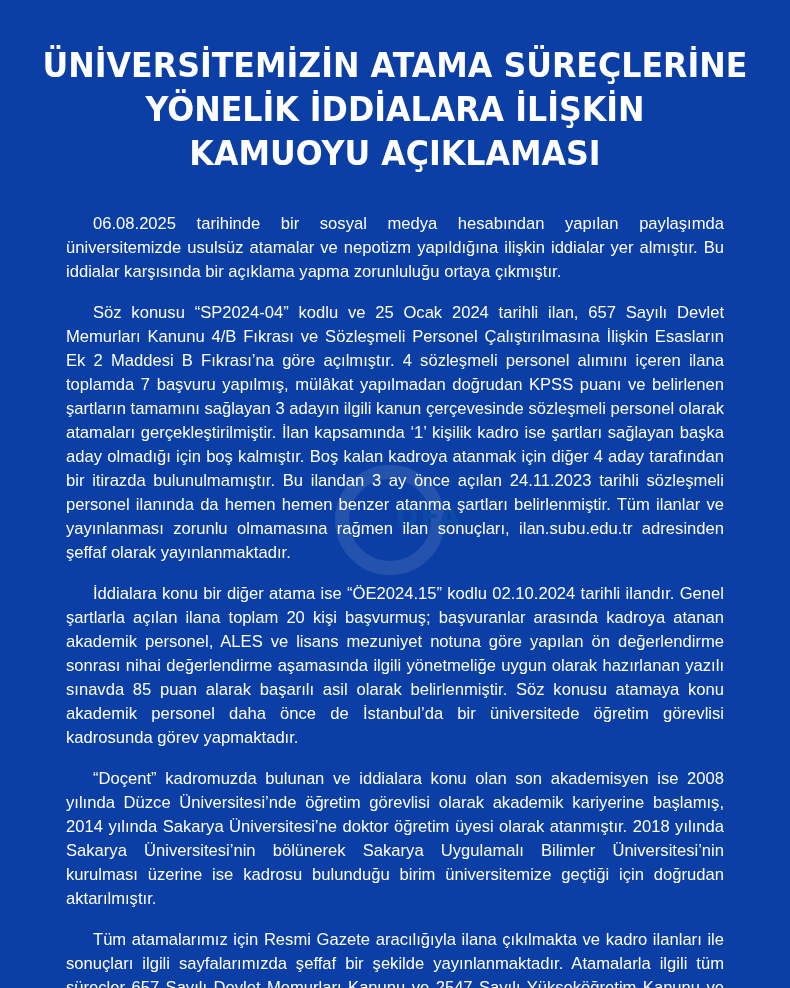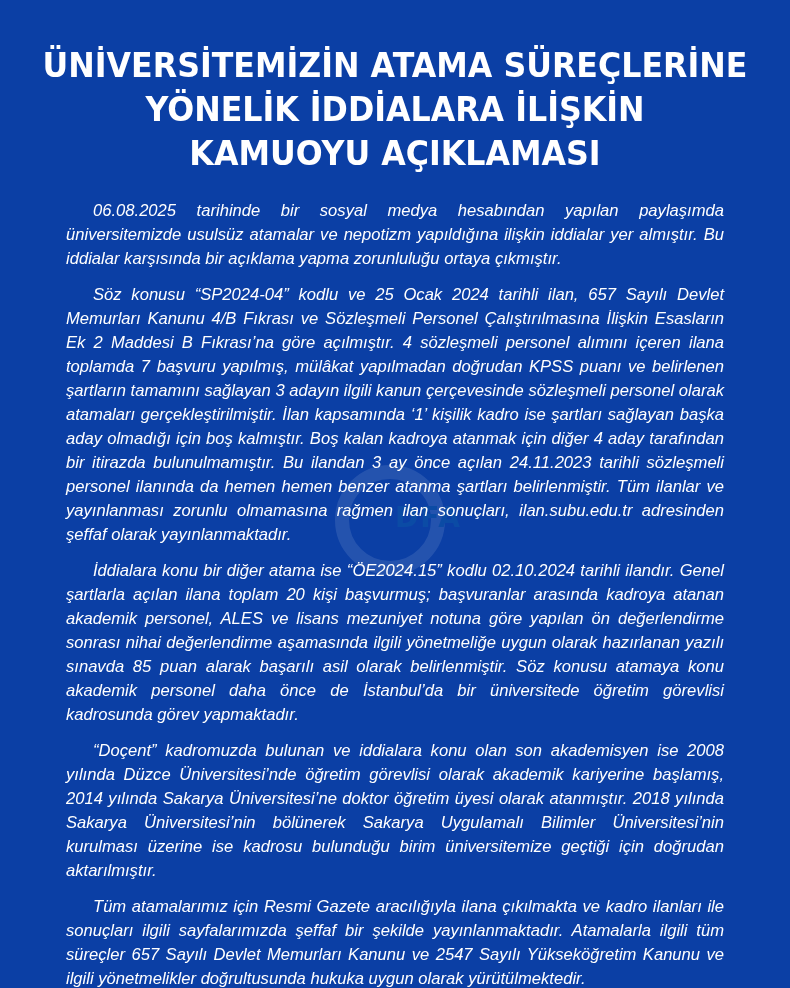--- a/index.html
+++ b/index.html
@@ -42,24 +42,23 @@
     }
     .content {
       position: absolute;
       left: 66px;
       top: 195px;
       width: 658px;
       font-size: 16.6px;
       line-height: 24px;
     }
     .content p {
-      margin: 4px 0 12px 0;
+      margin: 17px 0 12px 0;
       text-align: justify;
       text-indent: 27px;
-      font-style: italic;
     }
     .watermark {
       position: absolute;
       left: 335px;
       top: 465px;
       width: 170px;
       height: 120px;
       opacity: 0.10;
       pointer-events: none;
     }

